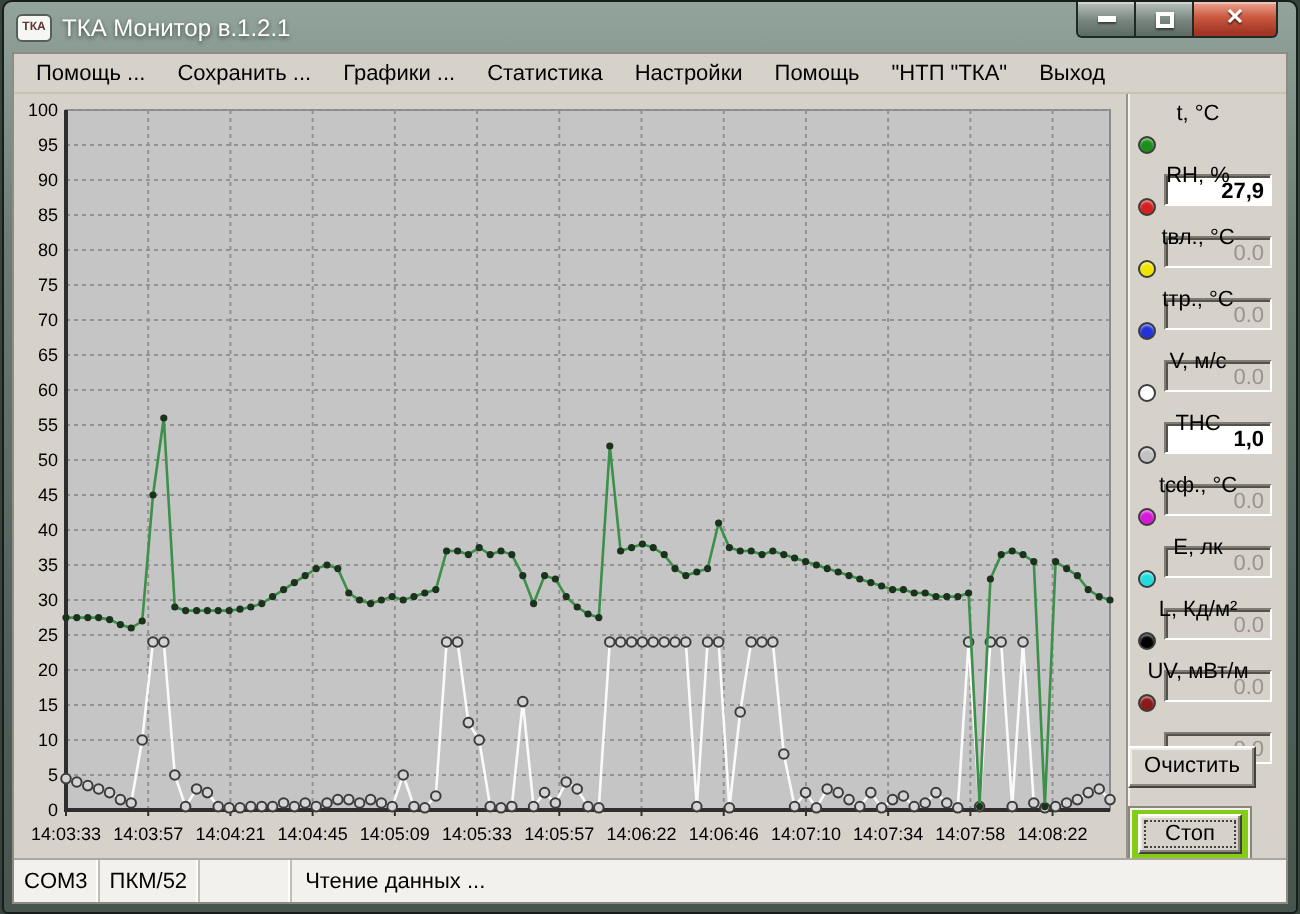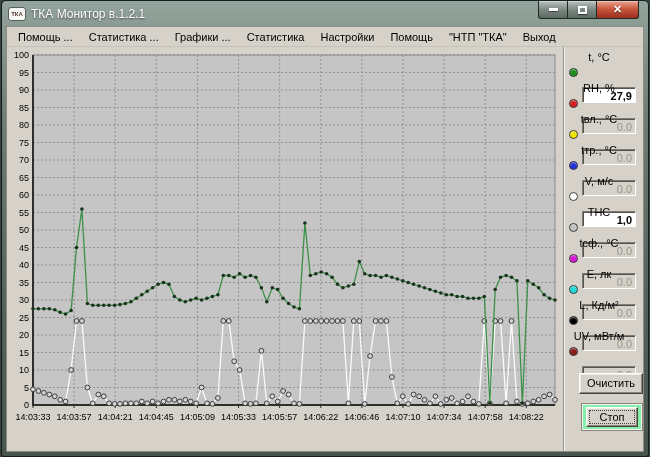--- a/index.html
+++ b/index.html
@@ -33,26 +33,26 @@
   
   .side-panel{flex:1;border-left:1px solid #97938a;box-shadow:inset 1px 0 0 #f4f2ee;padding:4px 0 0 0;display:flex;flex-direction:column;}
   .reading{margin-bottom:1px;}
   .r-label{font-size:11px;color:#000;text-align:center;padding-right:9px;height:13px;line-height:13px;white-space:nowrap;}
   .r-row{display:flex;align-items:center;padding:0 7px 0 5px;gap:4px;height:17px;}
   .led{width:9px;height:9px;border-radius:50%;border:1px solid #3c3c3c;flex:0 0 9px;box-shadow:inset 0 1px 1px rgba(255,255,255,.5);}
   .field{flex:1;height:16px;line-height:14px;background:#d6d2ca;color:#99958c;font-size:11px;text-align:right;padding:1px 3px;
     border-top:1px solid #807c74;border-left:1px solid #807c74;border-bottom:1px solid #fff;border-right:1px solid #fff;
     box-shadow:inset 1px 1px 0 #55524c;margin-top:45px;}
   .field.active{background:#fff;color:#000;font-weight:bold;}
-  .btn-zone{margin-top:12px;display:flex;flex-direction:column;align-items:flex-end;gap:9px;}
+  .btn-zone{margin-top:12px;display:flex;flex-direction:column;align-items:flex-start;gap:9px;}
   .btn{background:#d6d2ca;font-size:11px;color:#000;text-align:center;cursor:default;
     border-top:1px solid #fff;border-left:1px solid #fff;border-right:1px solid #44423d;border-bottom:1px solid #44423d;
     box-shadow:inset -1px -1px 0 #8a867e,inset 1px 1px 0 #efece6;}
   .btn.clear{width:64px;height:21px;line-height:19px;}
-  .stop-frame{border:1px solid #8a867d;box-shadow:inset 0 0 0 1px #f4f2ee;padding:3px 4px;background:#86efac;}
+  .stop-frame{border:1px solid #8a867d;box-shadow:inset 0 0 0 1px #f4f2ee;padding:3px 4px;background:#84cc16;}
   .btn.stop{width:52px;height:20px;line-height:18px;outline:1px dotted #44423d;outline-offset:-4px;}
   
   .statusbar{flex:0 0 22px;display:flex;align-items:stretch;background:#f2f1ed;border-top:1px solid #aba89f;font-size:11px;color:#000;}
   .spanel{display:flex;align-items:center;padding:0 5px;border-right:1px solid #c2bfb7;box-shadow:inset -1px 0 0 #fff;white-space:nowrap;}
   .spanel.msg{flex:1;border-right:none;box-shadow:none;padding-left:7px;}
 </style>
 </head>
 <body>
 
 <div class="window">
@@ -68,21 +68,21 @@
         <span class="glyph-max"></span>
       </div>
     <div class="wbtn close">
         <span class="glyph-close">✕</span>
       </div>
   </div>
 
   <div class="client">
     <div class="menubar">
       <span class="menu-item">Помощь ...</span>
-      <span class="menu-item">Статистика ...</span>
+      <span class="menu-item">Сохранить ...</span>
       <span class="menu-item">Графики ...</span>
       <span class="menu-item">Статистика</span>
       <span class="menu-item">Настройки</span>
       <span class="menu-item">Помощь</span>
       <span class="menu-item">"НТП "ТКА"</span>
       <span class="menu-item">Выход</span>
     </div>
 
     <div class="main">
       <div class="chart-area">
@@ -446,14 +446,20 @@
 
         <div class="btn-zone">
           <div class="btn clear">Очистить</div>
           <div class="stop-frame">
             <div class="btn stop">Стоп</div>
           </div>
         </div>
       </div>
     </div>
 
+    <div class="statusbar">
+      <div class="spanel" style="min-width:37px">COM3</div>
+      <div class="spanel" style="min-width:48px">ПКМ/52</div>
+      <div class="spanel" style="min-width:46px"></div>
+      <div class="spanel msg">Чтение данных ...</div>
+    </div>
   </div>
 </div>
 
 </body></html>

